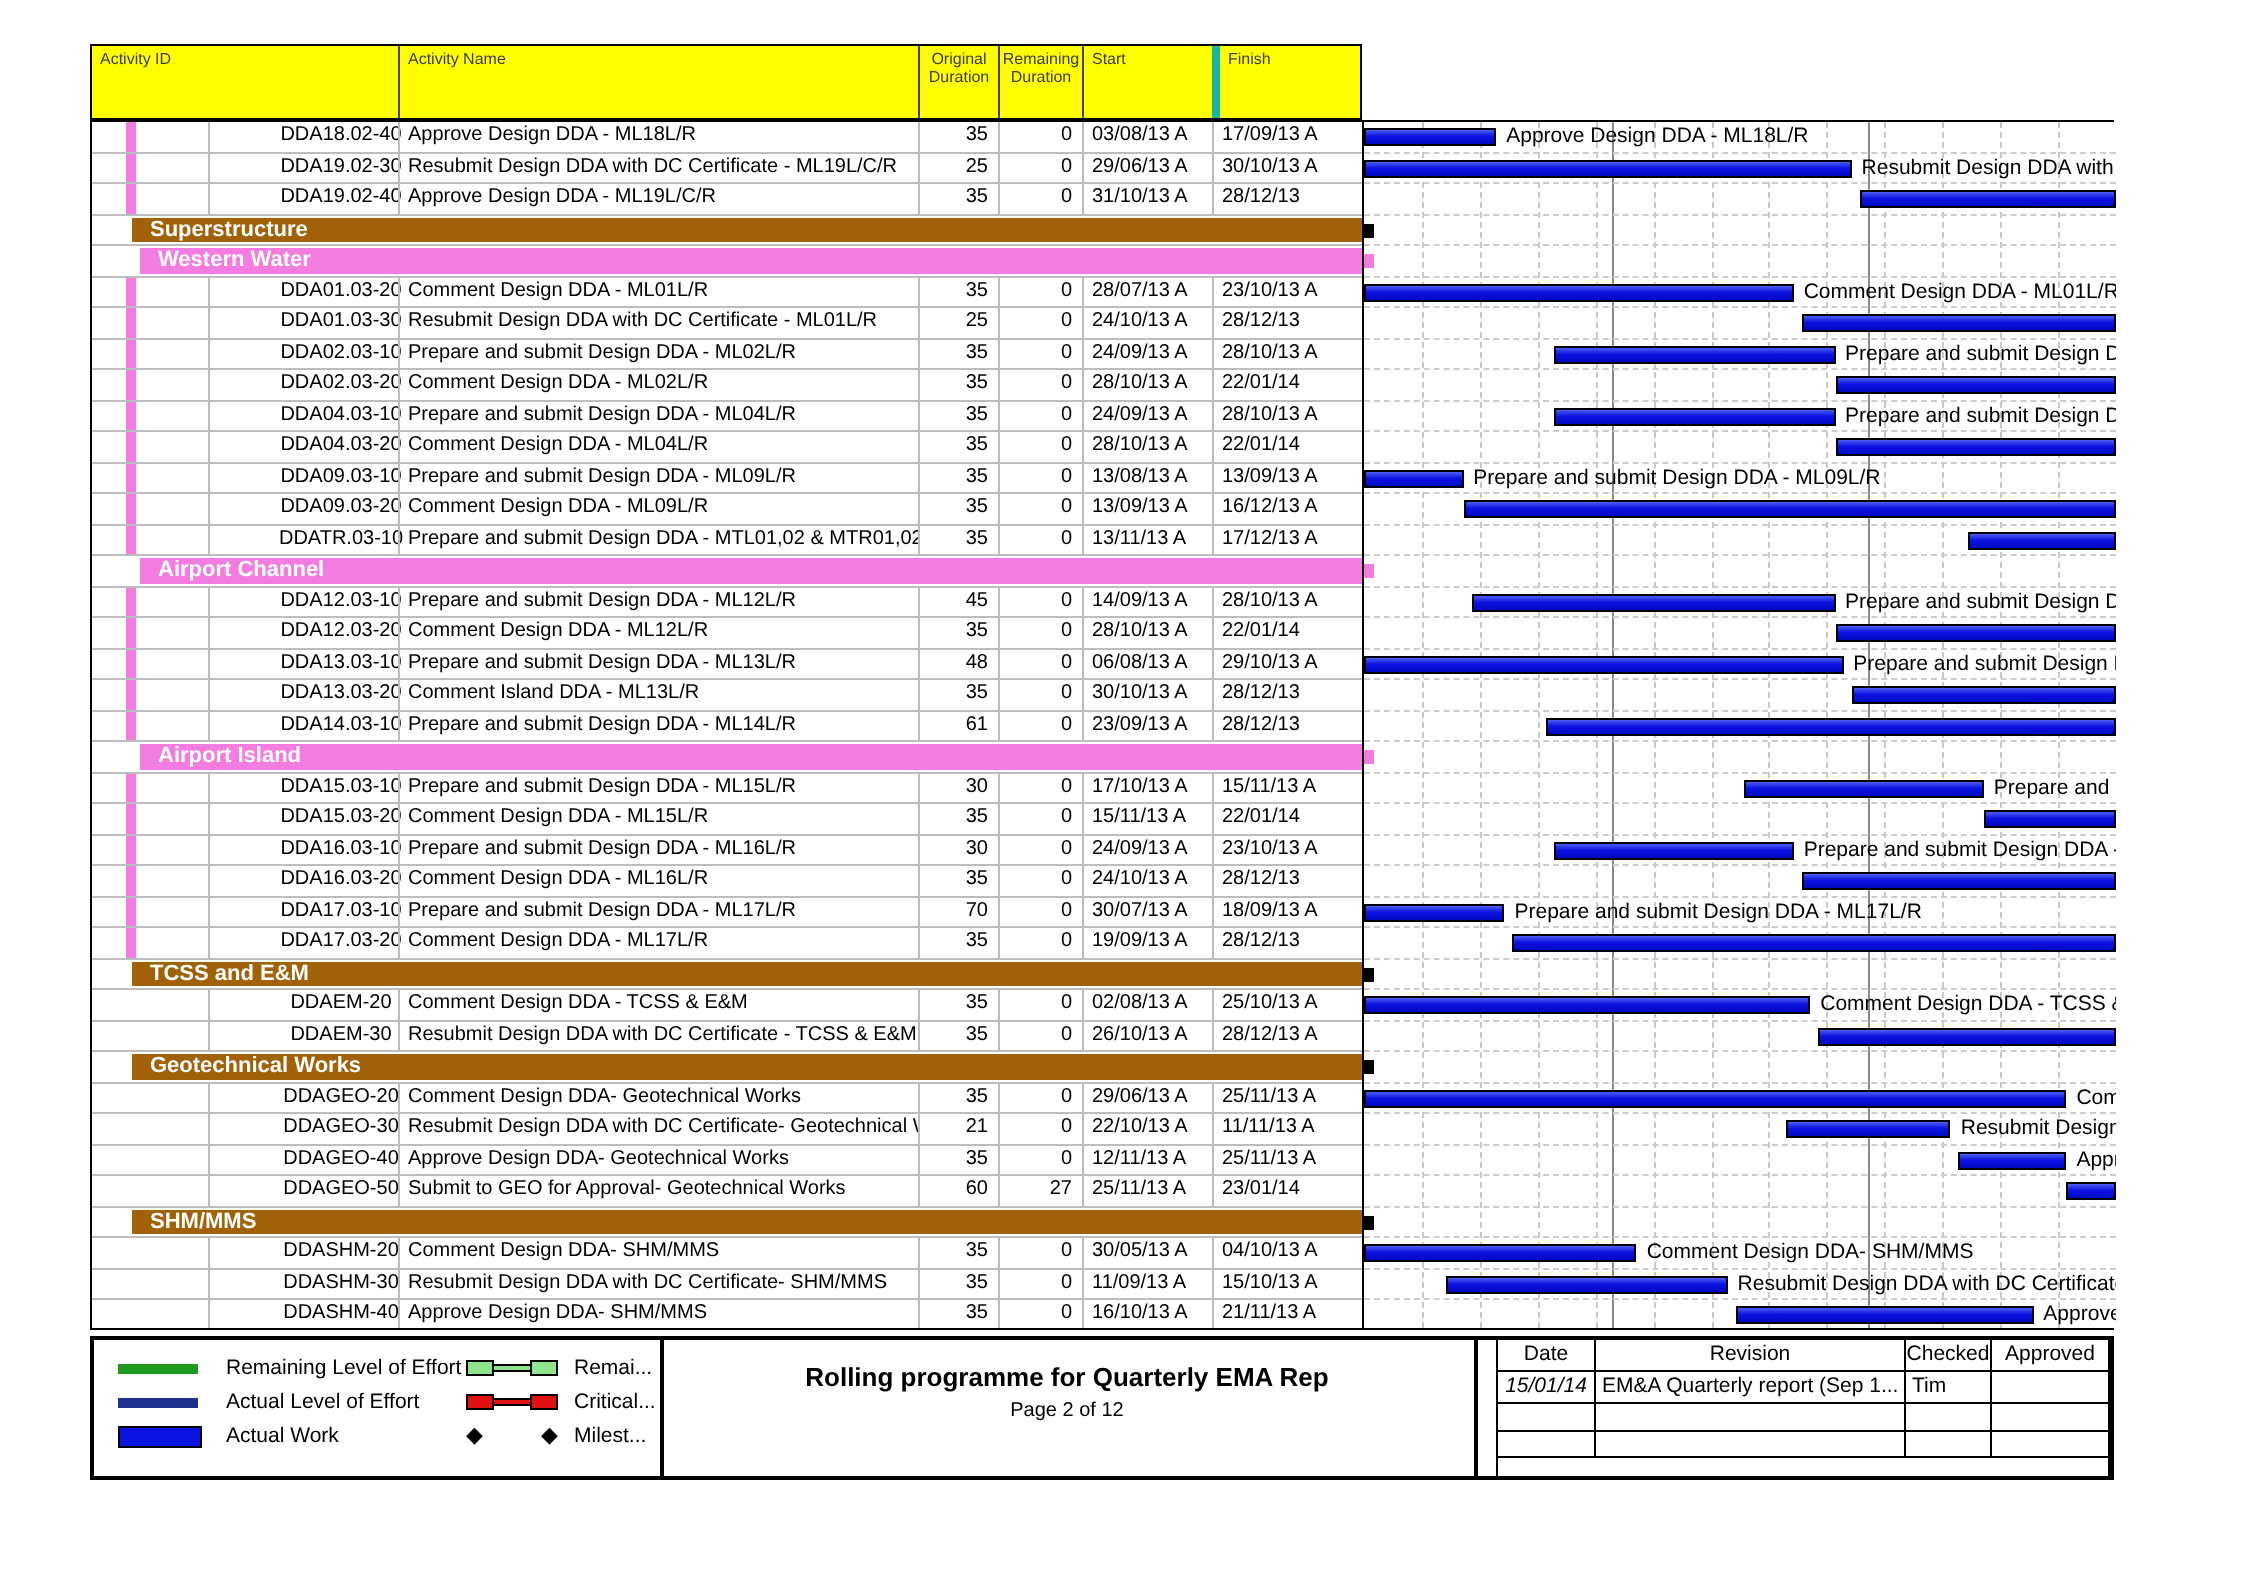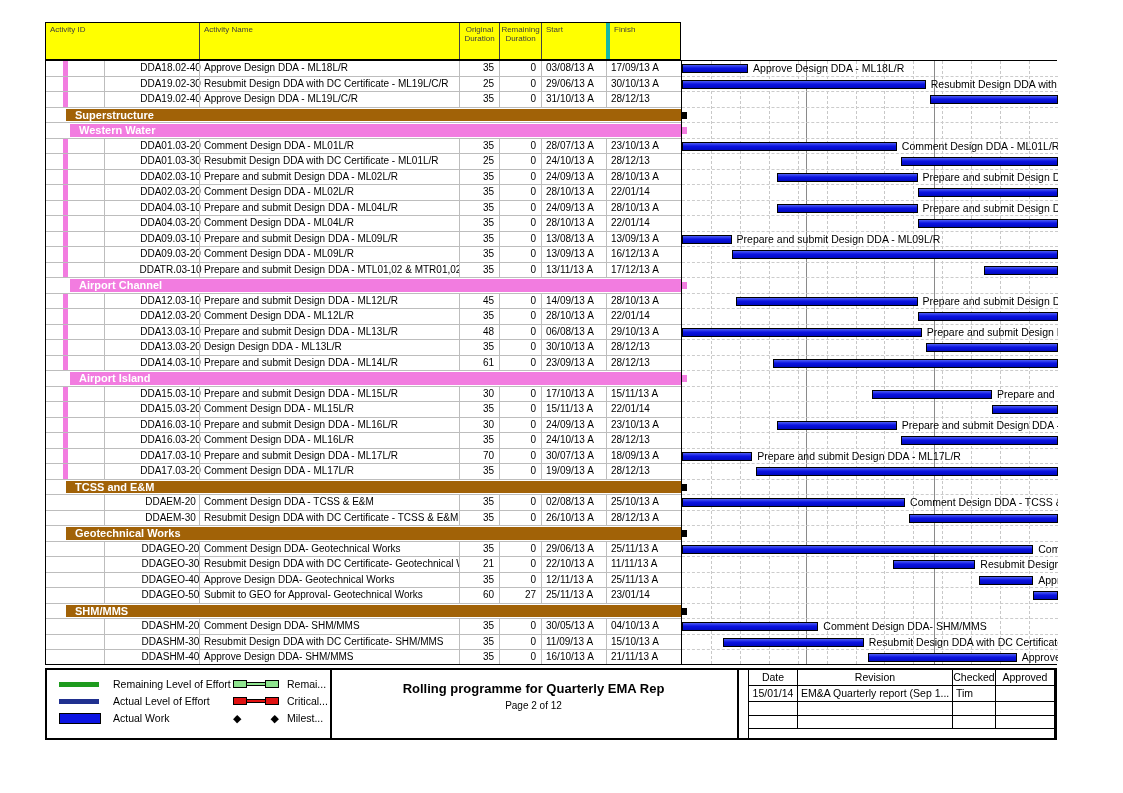--- a/index.html
+++ b/index.html
@@ -76,21 +76,21 @@
   .conn-green{background:#8FE48F;}
   .conn-red{background:#E01212;}
   .diamonds{width:46px;display:flex;justify-content:space-between;font-size:11px;line-height:11px;}
   .llabel{font-size:10.5px;margin-left:8px;white-space:nowrap;}
   .titleblock{position:absolute;left:283px;width:407px;top:11px;text-align:center;}
   .tb-title{font-size:13px;font-weight:bold;}
   .tb-page{font-size:10px;margin-top:4px;}
   .revtable{position:absolute;left:701px;top:0;width:306px;height:68px;display:grid;grid-template-columns:49px 155px 43px 59px;grid-template-rows:16px 16px 14px 13px 9px;border-left:1px solid #000;box-sizing:content-box;}
   .rcell{border-right:1px solid #000;border-bottom:1px solid #000;font-size:10.5px;overflow:hidden;white-space:nowrap;box-sizing:border-box;line-height:15px;}
   .rc-head{text-align:center;}
-  .rc-date{text-align:center;}
+  .rc-date{text-align:center;font-style:italic;}
   .rc-rev,.rc-chk{padding-left:3px;}
   .rc-merged{grid-column:1/-1;border-bottom:none;}
 </style>
 </head>
 <body>
 
 <div class="page">
   <div class="sheet">
 
     <div class="hdr-left">
@@ -247,21 +247,21 @@
             <div class="cell c-id">DDA13.03-10</div>
             <div class="cell c-name">Prepare and submit Design DDA - ML13L/R</div>
             <div class="cell c-od">48</div>
             <div class="cell c-rd">0</div>
             <div class="cell c-start">06/08/13 A</div>
             <div class="cell c-fin">29/10/13 A</div>
           </div>
           <div class="trow">
             <div class="rstrip"></div>
             <div class="cell c-id">DDA13.03-20</div>
-            <div class="cell c-name">Design Design DDA - ML13L/R</div>
+            <div class="cell c-name">Comment Island DDA - ML13L/R</div>
             <div class="cell c-od">35</div>
             <div class="cell c-rd">0</div>
             <div class="cell c-start">30/10/13 A</div>
             <div class="cell c-fin">28/12/13</div>
           </div>
           <div class="trow">
             <div class="rstrip"></div>
             <div class="cell c-id">DDA14.03-10</div>
             <div class="cell c-name">Prepare and submit Design DDA - ML14L/R</div>
             <div class="cell c-od">61</div>

